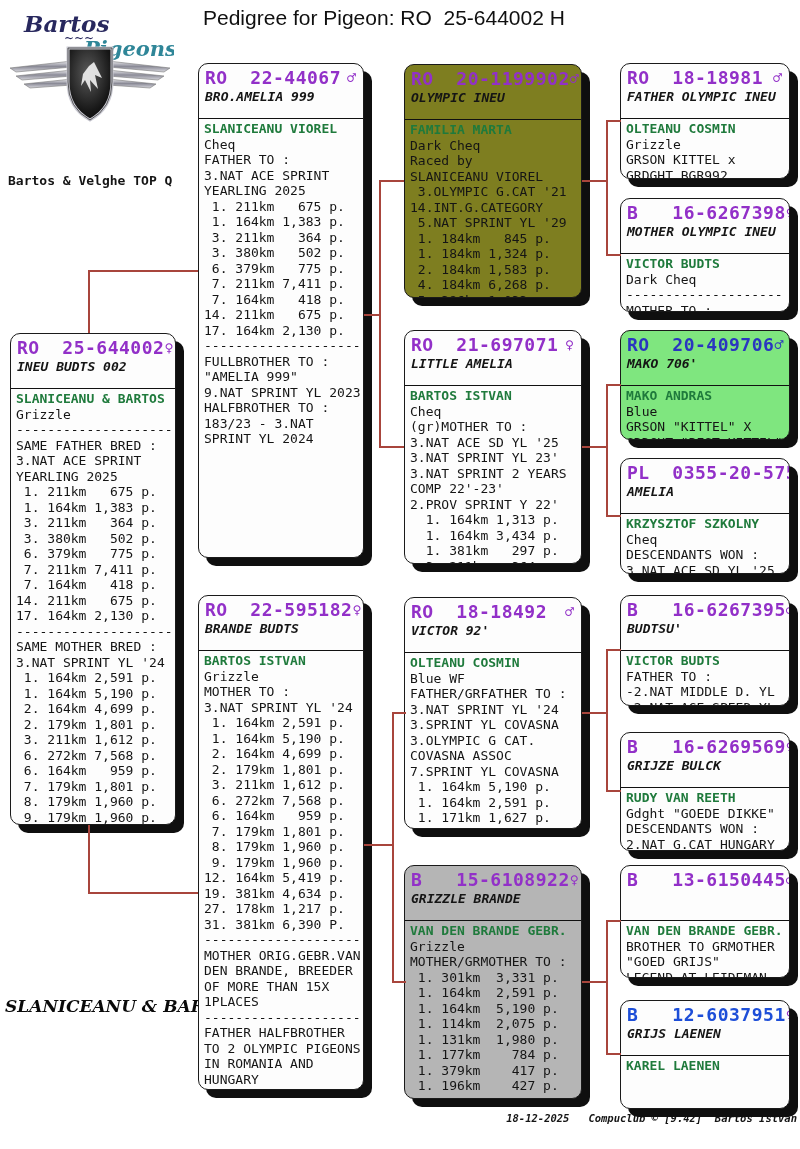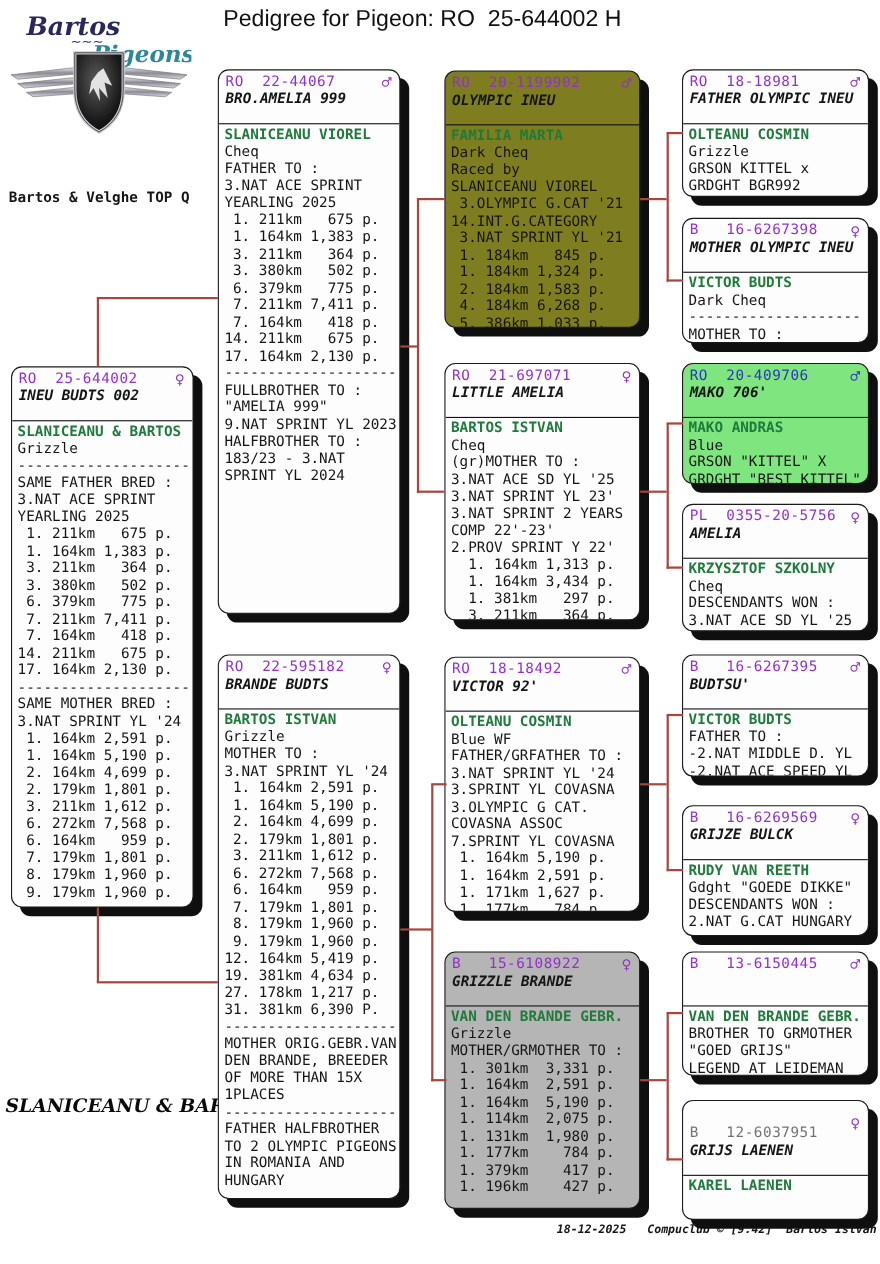--- a/index.html
+++ b/index.html
@@ -9,21 +9,21 @@
   #title{left:203px;top:6px;font-family:"Liberation Sans",sans-serif;font-size:21px;
          color:#101010;white-space:pre;}
   #left-note{left:8px;top:173px;font-size:13px;font-weight:bold;white-space:pre;}
   #owner{left:5px;top:995px;font-family:"DejaVu Serif",serif;font-style:italic;font-weight:bold;
          font-size:17px;line-height:23px;color:#0a0a0a;}
   #footer{right:3px;top:1112px;font-size:10.5px;font-style:italic;font-weight:bold;white-space:pre;}
   
   .pbox{position:absolute;background:#fdfdfd;border:1.5px solid #1a1a1a;border-radius:10px;
         box-shadow:8px 8px 0 #0f0f0f;box-sizing:border-box;overflow:hidden;}
   .phead{display:flex;justify-content:space-between;align-items:center;padding:3px 7px 0 6px;}
-  .ring{font-size:13px;font-weight:normal;letter-spacing:.5px;white-space:pre;}
+  .ring{font-size:18px;font-weight:bold;letter-spacing:.5px;white-space:pre;}
   .sex{font-size:15px;font-weight:bold;line-height:14px;}
   .pname{font-size:13px;font-weight:bold;font-style:italic;min-height:17px;line-height:17px;
          padding:0 6px 13px 6px;border-bottom:1.6px solid #111;white-space:pre;}
   .pbody{padding:2px 16px 0 5px;font-size:13px;line-height:15.5px;}
   .pline{white-space:pre;}
   .fancier{font-weight:bold;}
   .conn{position:absolute;background:#a8453c;}
   svg text{font-family:"DejaVu Serif",serif;}
 </style>
 </head>
@@ -149,21 +149,21 @@
           <span class="sex" style="color: rgb(146, 48, 200);">♂</span>
         </div>
         <div class="pname">OLYMPIC INEU</div>
         <div class="pbody">
           <div class="pline fancier" style="color: rgb(31, 122, 60);">FAMILIA MARTA</div>
           <div class="pline">Dark Cheq</div>
           <div class="pline">Raced by</div>
           <div class="pline">SLANICEANU VIOREL</div>
           <div class="pline"> 3.OLYMPIC G.CAT '21</div>
           <div class="pline">14.INT.G.CATEGORY</div>
-          <div class="pline"> 3.NAT SPRINT YL '21</div>
+          <div class="pline"> 5.NAT SPRINT YL '29</div>
           <div class="pline"> 1. 184km   845 p.</div>
           <div class="pline"> 1. 184km 1,324 p.</div>
           <div class="pline"> 2. 184km 1,583 p.</div>
           <div class="pline"> 4. 184km 6,268 p.</div>
           <div class="pline"> 5. 386km 1,033 p.</div>
         </div>
       </div>
       <div class="pbox" style="left: 620px; top: 63px; width: 170px; height: 116px; background: rgb(253, 253, 253);">
         <div class="phead">
           <span class="ring" style="color: rgb(146, 48, 200);">RO  18-18981</span>
@@ -349,21 +349,21 @@
         <div class="pname"></div>
         <div class="pbody">
           <div class="pline fancier" style="color: rgb(31, 122, 60);">VAN DEN BRANDE GEBR.</div>
           <div class="pline">BROTHER TO GRMOTHER</div>
           <div class="pline">"GOED GRIJS"</div>
           <div class="pline">LEGEND AT LEIDEMAN</div>
         </div>
       </div>
       <div class="pbox" style="left: 620px; top: 1000px; width: 170px; height: 109px; background: rgb(253, 253, 253);">
         <div class="phead">
-          <span class="ring" style="color: #737373; margin-top: 19px;">B   12-6037951</span>
+          <span class="ring" style="color: #1d4ed8;">B   12-6037951</span>
           <span class="sex" style="color: rgb(146, 48, 200);">♀</span>
         </div>
         <div class="pname">GRIJS LAENEN</div>
         <div class="pbody">
           <div class="pline fancier" style="color: rgb(31, 122, 60);">KAREL LAENEN</div>
         </div>
       </div>
     </div>
   <div id="connectors">
       <div class="conn" style="left: 88px; top: 271px; width: 2px; height: 62px; background: rgb(168, 69, 60);"></div>

